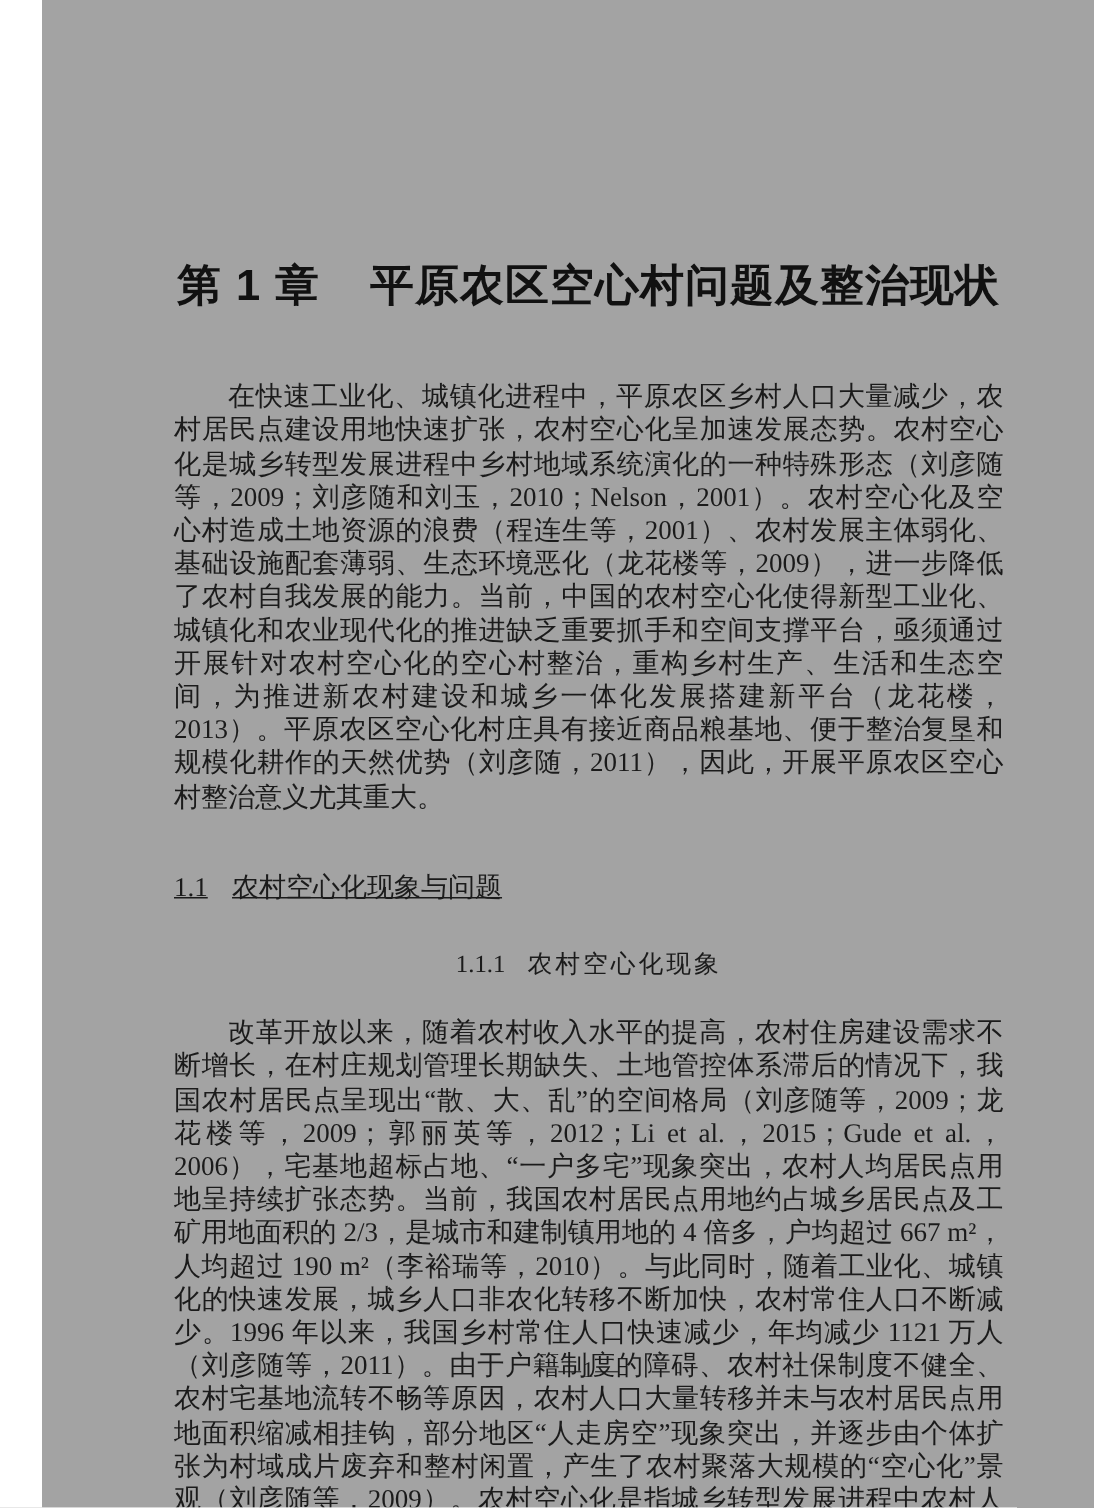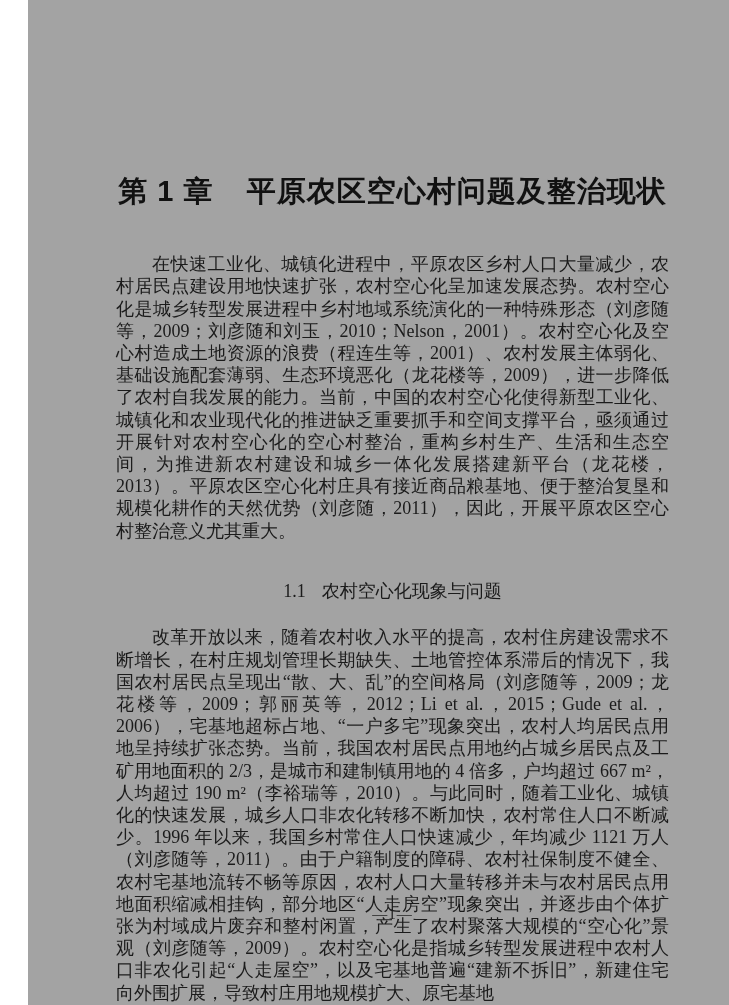--- a/index.html
+++ b/index.html
@@ -42,25 +42,25 @@
     line-height: 22.2px;
     text-align: justify;
     text-justify: inter-ideograph;
     text-indent: 2em;
     color: #1b1b1b;
   }
   .para-1 { margin-top: 42px; }
   .para-2 { margin-top: 24px; }
   .section-heading {
     margin: 39px 0 0 0;
-    text-align: center;
     font-size: 18px;
     font-weight: 400;
     line-height: 1.2;
     color: #1b1b1b;
+    text-decoration: underline;
   }
   .section-heading .section-number { margin-right: 0.9em; }
   .subsection-heading {
     margin: 31px 0 0 0;
     text-align: center;
     font-size: 16.5px;
     font-weight: 400;
     line-height: 1.2;
     letter-spacing: 0.12em;
     color: #1b1b1b;
@@ -89,19 +89,22 @@
     <h1 class="chapter-heading">
       <span class="chapter-label">第 1 章</span><span>平原农区空心村问题及整治现状</span>
     </h1>
 
     <p class="body-paragraph para-1">在快速工业化、城镇化进程中，平原农区乡村人口大量减少，农村居民点建设用地快速扩张，农村空心化呈加速发展态势。农村空心化是城乡转型发展进程中乡村地域系统演化的一种特殊形态（刘彦随等，2009；刘彦随和刘玉，2010；Nelson，2001）。农村空心化及空心村造成土地资源的浪费（程连生等，2001）、农村发展主体弱化、基础设施配套薄弱、生态环境恶化（龙花楼等，2009），进一步降低了农村自我发展的能力。当前，中国的农村空心化使得新型工业化、城镇化和农业现代化的推进缺乏重要抓手和空间支撑平台，亟须通过开展针对农村空心化的空心村整治，重构乡村生产、生活和生态空间，为推进新农村建设和城乡一体化发展搭建新平台（龙花楼，2013）。平原农区空心化村庄具有接近商品粮基地、便于整治复垦和规模化耕作的天然优势（刘彦随，2011），因此，开展平原农区空心村整治意义尤其重大。</p>
 
     <h2 class="section-heading">
       <span class="section-number">1.1</span><span>农村空心化现象与问题</span>
     </h2>
 
+    <h3 class="subsection-heading">
+      <span class="subsection-number">1.1.1</span><span>农村空心化现象</span>
+    </h3>
 
     <p class="body-paragraph para-2">改革开放以来，随着农村收入水平的提高，农村住房建设需求不断增长，在村庄规划管理长期缺失、土地管控体系滞后的情况下，我国农村居民点呈现出“散、大、乱”的空间格局（刘彦随等，2009；龙花楼等，2009；郭丽英等，2012；Li et al.，2015；Gude et al.，2006），宅基地超标占地、“一户多宅”现象突出，农村人均居民点用地呈持续扩张态势。当前，我国农村居民点用地约占城乡居民点及工矿用地面积的 2/3，是城市和建制镇用地的 4 倍多，户均超过 667 m²，人均超过 190 m²（李裕瑞等，2010）。与此同时，随着工业化、城镇化的快速发展，城乡人口非农化转移不断加快，农村常住人口不断减少。1996 年以来，我国乡村常住人口快速减少，年均减少 1121 万人（刘彦随等，2011）。由于户籍制度的障碍、农村社保制度不健全、农村宅基地流转不畅等原因，农村人口大量转移并未与农村居民点用地面积缩减相挂钩，部分地区“人走房空”现象突出，并逐步由个体扩张为村域成片废弃和整村闲置，产生了农村聚落大规模的“空心化”景观（刘彦随等，2009）。农村空心化是指城乡转型发展进程中农村人口非农化引起“人走屋空”，以及宅基地普遍“建新不拆旧”，新建住宅向外围扩展，导致村庄用地规模扩大、原宅基地</p>
 
   </div>
 
   <div class="page-footer">—1—</div>
 </div>
 
 </body></html>

